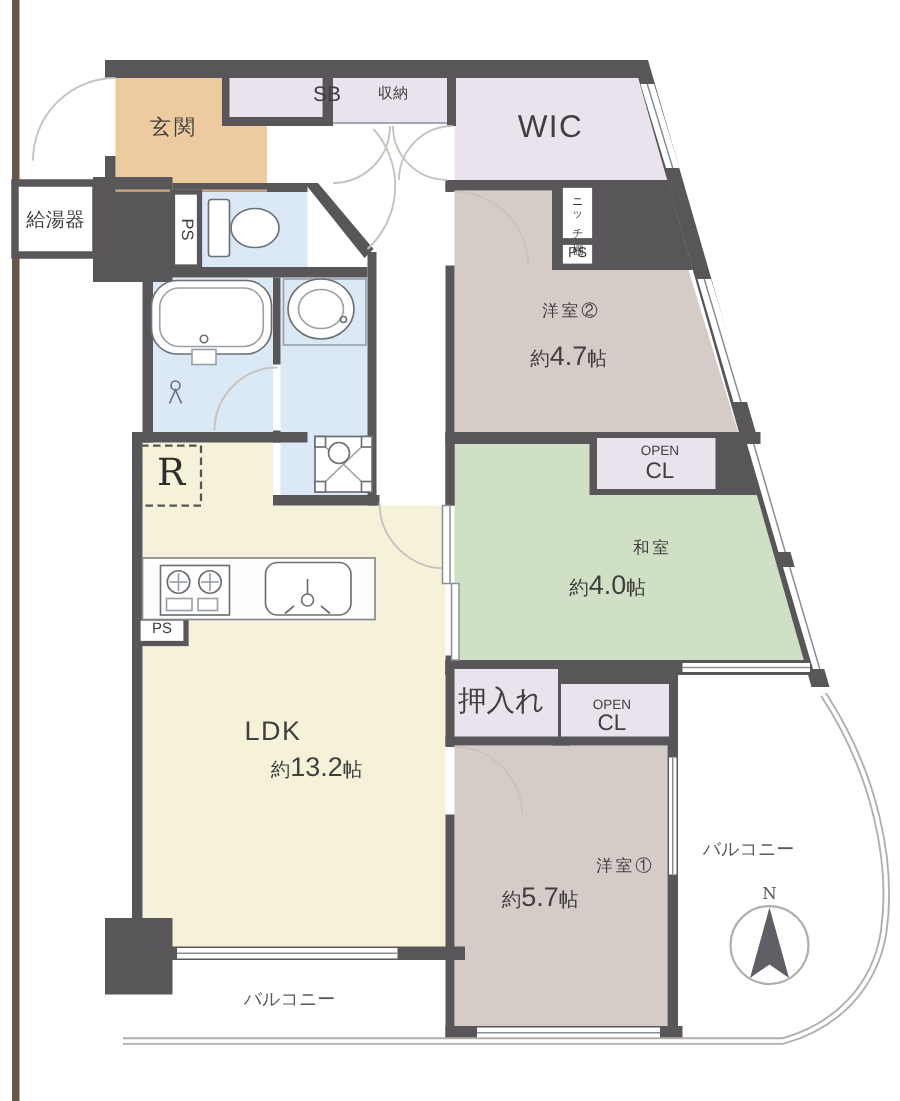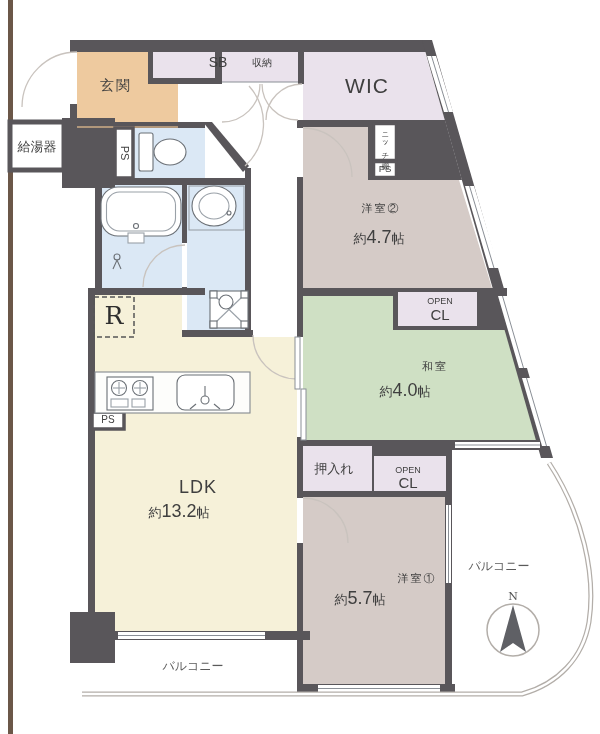--- a/index.html
+++ b/index.html
@@ -216,27 +216,27 @@
   <div class="lbl rot90" style="left:124px;top:153px;font-size:11px;">PS</div>
   <div class="lbl" style="left:108px;top:420px;font-size:10px;">PS</div>
   <div class="lbl" style="left:37px;top:146px;font-size:13px;">給湯器</div>
 
   <div class="lbl roomname" style="left:381px;top:208px;">洋室②</div>
   <div class="lbl rsize" style="left:379px;top:237px;"><span>約</span><span class="big">4.7</span><span>帖</span></div>
 
   <div class="lbl roomname" style="left:407px;top:366px;margin-left:28px;">和室</div>
   <div class="lbl rsize" style="left:405px;top:390px;"><span>約</span><span class="big">4.0</span><span>帖</span></div>
 
-  <div class="lbl" style="left:198px;top:487px;font-size:18px;letter-spacing:1px;">LDK</div>
-  <div class="lbl rsize" style="left:179px;top:511px;"><span>約</span><span class="big">13.2</span><span>帖</span></div>
+  <div class="lbl" style="left:182px;top:487px;font-size:18px;letter-spacing:1px;">LDK</div>
+  <div class="lbl rsize" style="left:211px;top:511px;"><span>約</span><span class="big">13.2</span><span>帖</span></div>
 
   <div class="lbl roomname" style="left:373px;top:578px;margin-left:44px;">洋室①</div>
   <div class="lbl rsize" style="left:360px;top:598px;"><span>約</span><span class="big">5.7</span><span>帖</span></div>
 
-  <div class="lbl" style="left:334px;top:468px;font-size:13px;">押入れ</div>
+  <div class="lbl" style="left:334px;top:468px;font-size:19px;">押入れ</div>
   <div class="lbl" style="left:440px;top:301px;font-size:9px;">OPEN</div>
   <div class="lbl" style="left:440px;top:314px;font-size:15px;">CL</div>
   <div class="lbl" style="left:408px;top:470px;font-size:9px;">OPEN</div>
   <div class="lbl" style="left:408px;top:482px;font-size:15px;">CL</div>
 
   <div class="lbl" style="left:499px;top:566px;font-size:12px;color:#5a5a5a;">バルコニー</div>
   <div class="lbl" style="left:193px;top:666px;font-size:12px;color:#5a5a5a;">バルコニー</div>
 
   <div class="lbl serif" style="left:114px;top:315px;font-size:25px;color:#2e2e2e;">R</div>
   <div class="lbl serif" style="left:513px;top:596px;font-size:11px;color:#555;">N</div>

